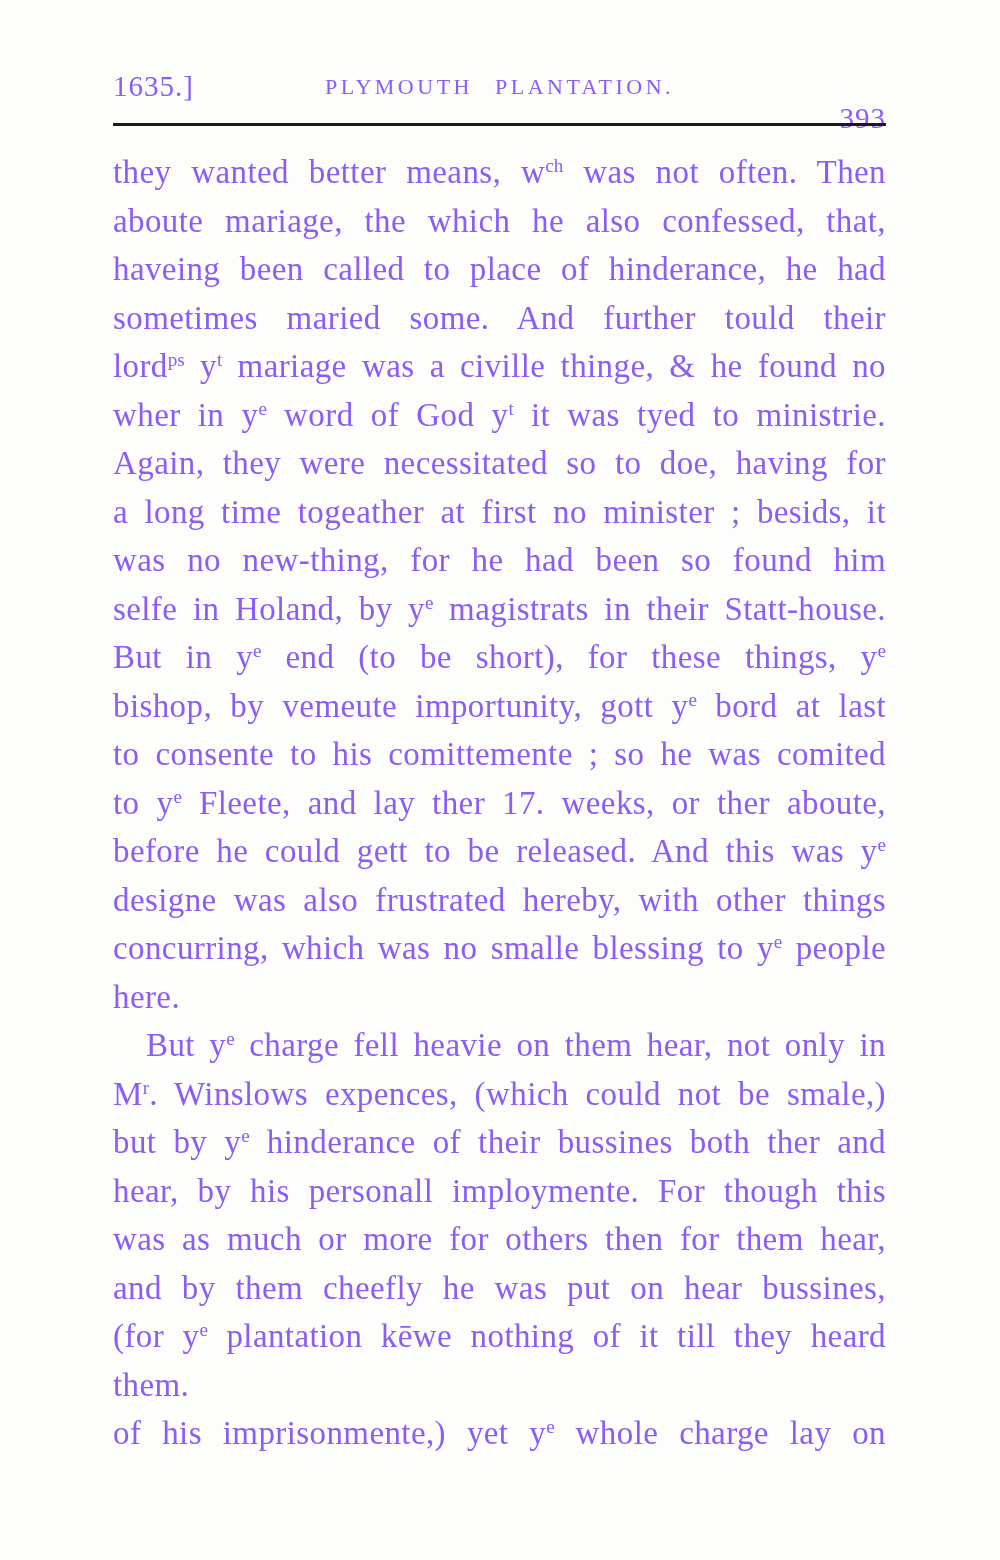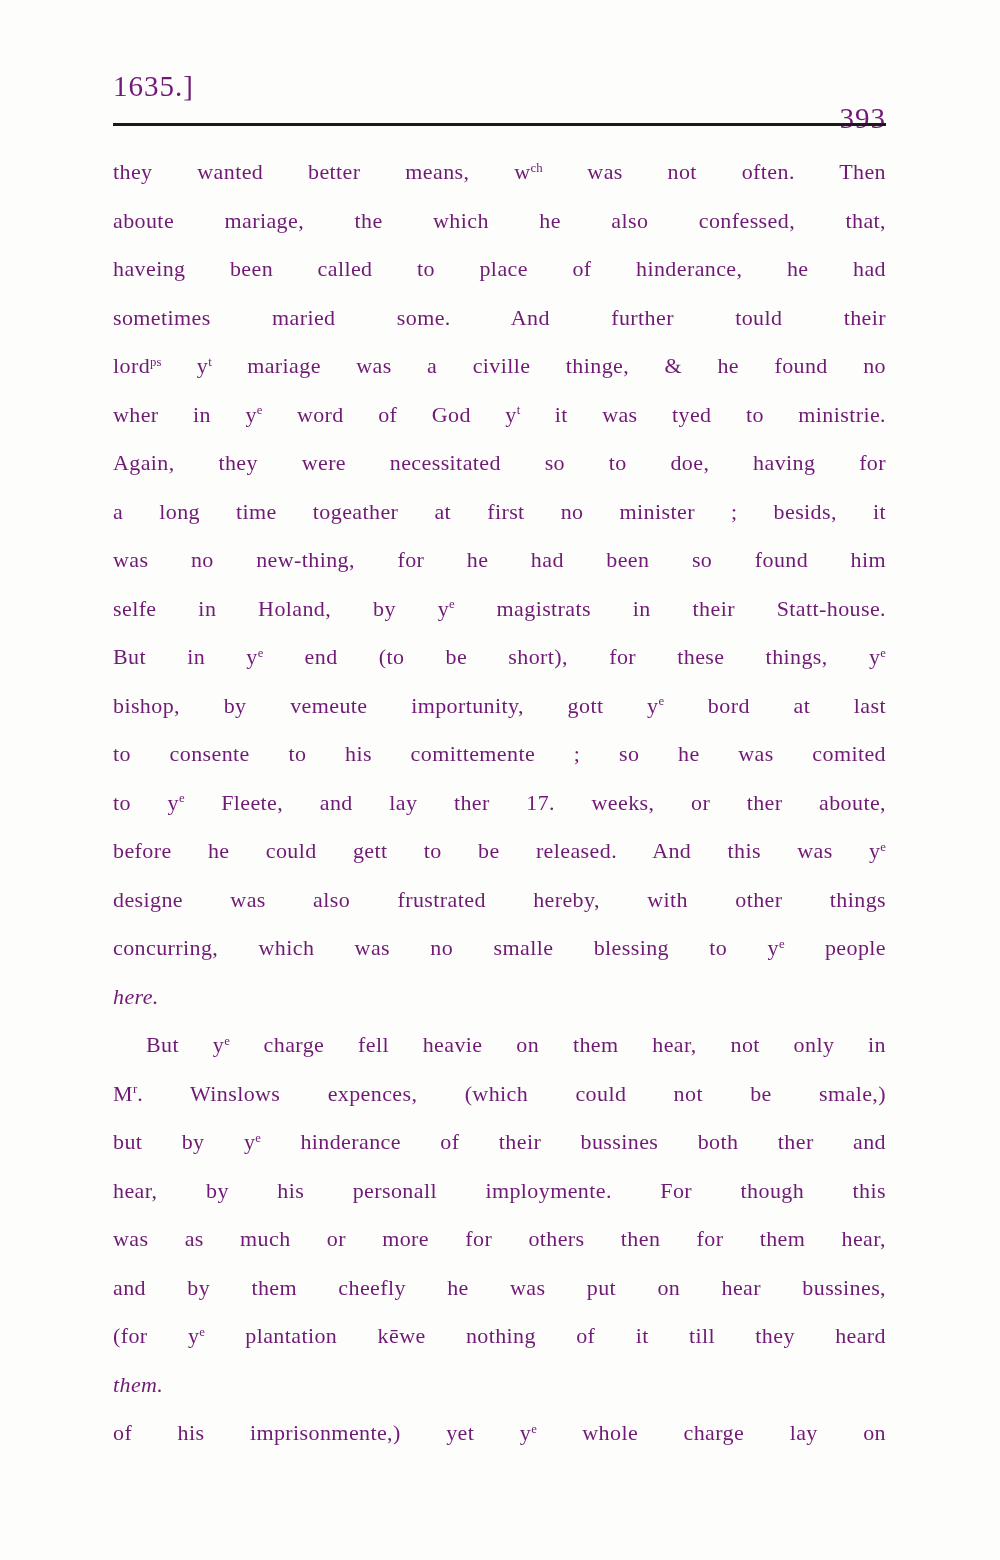--- a/index.html
+++ b/index.html
@@ -6,21 +6,21 @@
     margin: 0;
     padding: 0;
     background: #ffffff;
   }
   .page {
     position: relative;
     width: 1000px;
     height: 1560px;
     background: #fdfdfc;
     font-family: "Liberation Serif", serif;
-    color: #701a75;
+    color: #8b5cf6;
     overflow: hidden;
   }
   .running-head {
     position: absolute;
     left: 113px;
     width: 773px;
     top: 70px;
     height: 36px;
   }
   .running-head .year {
@@ -56,52 +56,52 @@
     height: 3px;
     background: #1a1a18;
   }
   .body-text {
     position: absolute;
     left: 113px;
     width: 773px;
     top: 148px;
   }
   .line {
-    font-size: 22px;
+    font-size: 33px;
     line-height: 48.5px;
     height: 48.5px;
     letter-spacing: 0.4px;
     word-spacing: 2px;
     text-align: justify;
     text-align-last: justify;
     white-space: nowrap; 
   }
   .line.para-end {
     text-align-last: left;
-    font-style: italic;
   }
   .line.indent {
     text-indent: 33px;
   }
   .line sup {
     font-size: 0.58em;
     line-height: 0;
     letter-spacing: 0;
     vertical-align: baseline;
     position: relative;
     top: -0.55em;
   }
 </style>
 </head>
 <body>
 
 <div class="page">
 
   <div class="running-head">
     <span class="year">1635.]</span>
+    <span class="title">PLYMOUTH PLANTATION.</span>
     <span class="pagenum">393</span>
   </div>
 
   <div class="head-rule"></div>
 
   <div class="body-text">
       <div class="line">they wanted better means, w<sup>ch</sup> was not often.  Then</div>
       <div class="line">aboute mariage, the which he also confessed, that,</div>
       <div class="line">haveing been called to place of hinderance, he had</div>
       <div class="line">sometimes maried some.  And further tould their</div>

